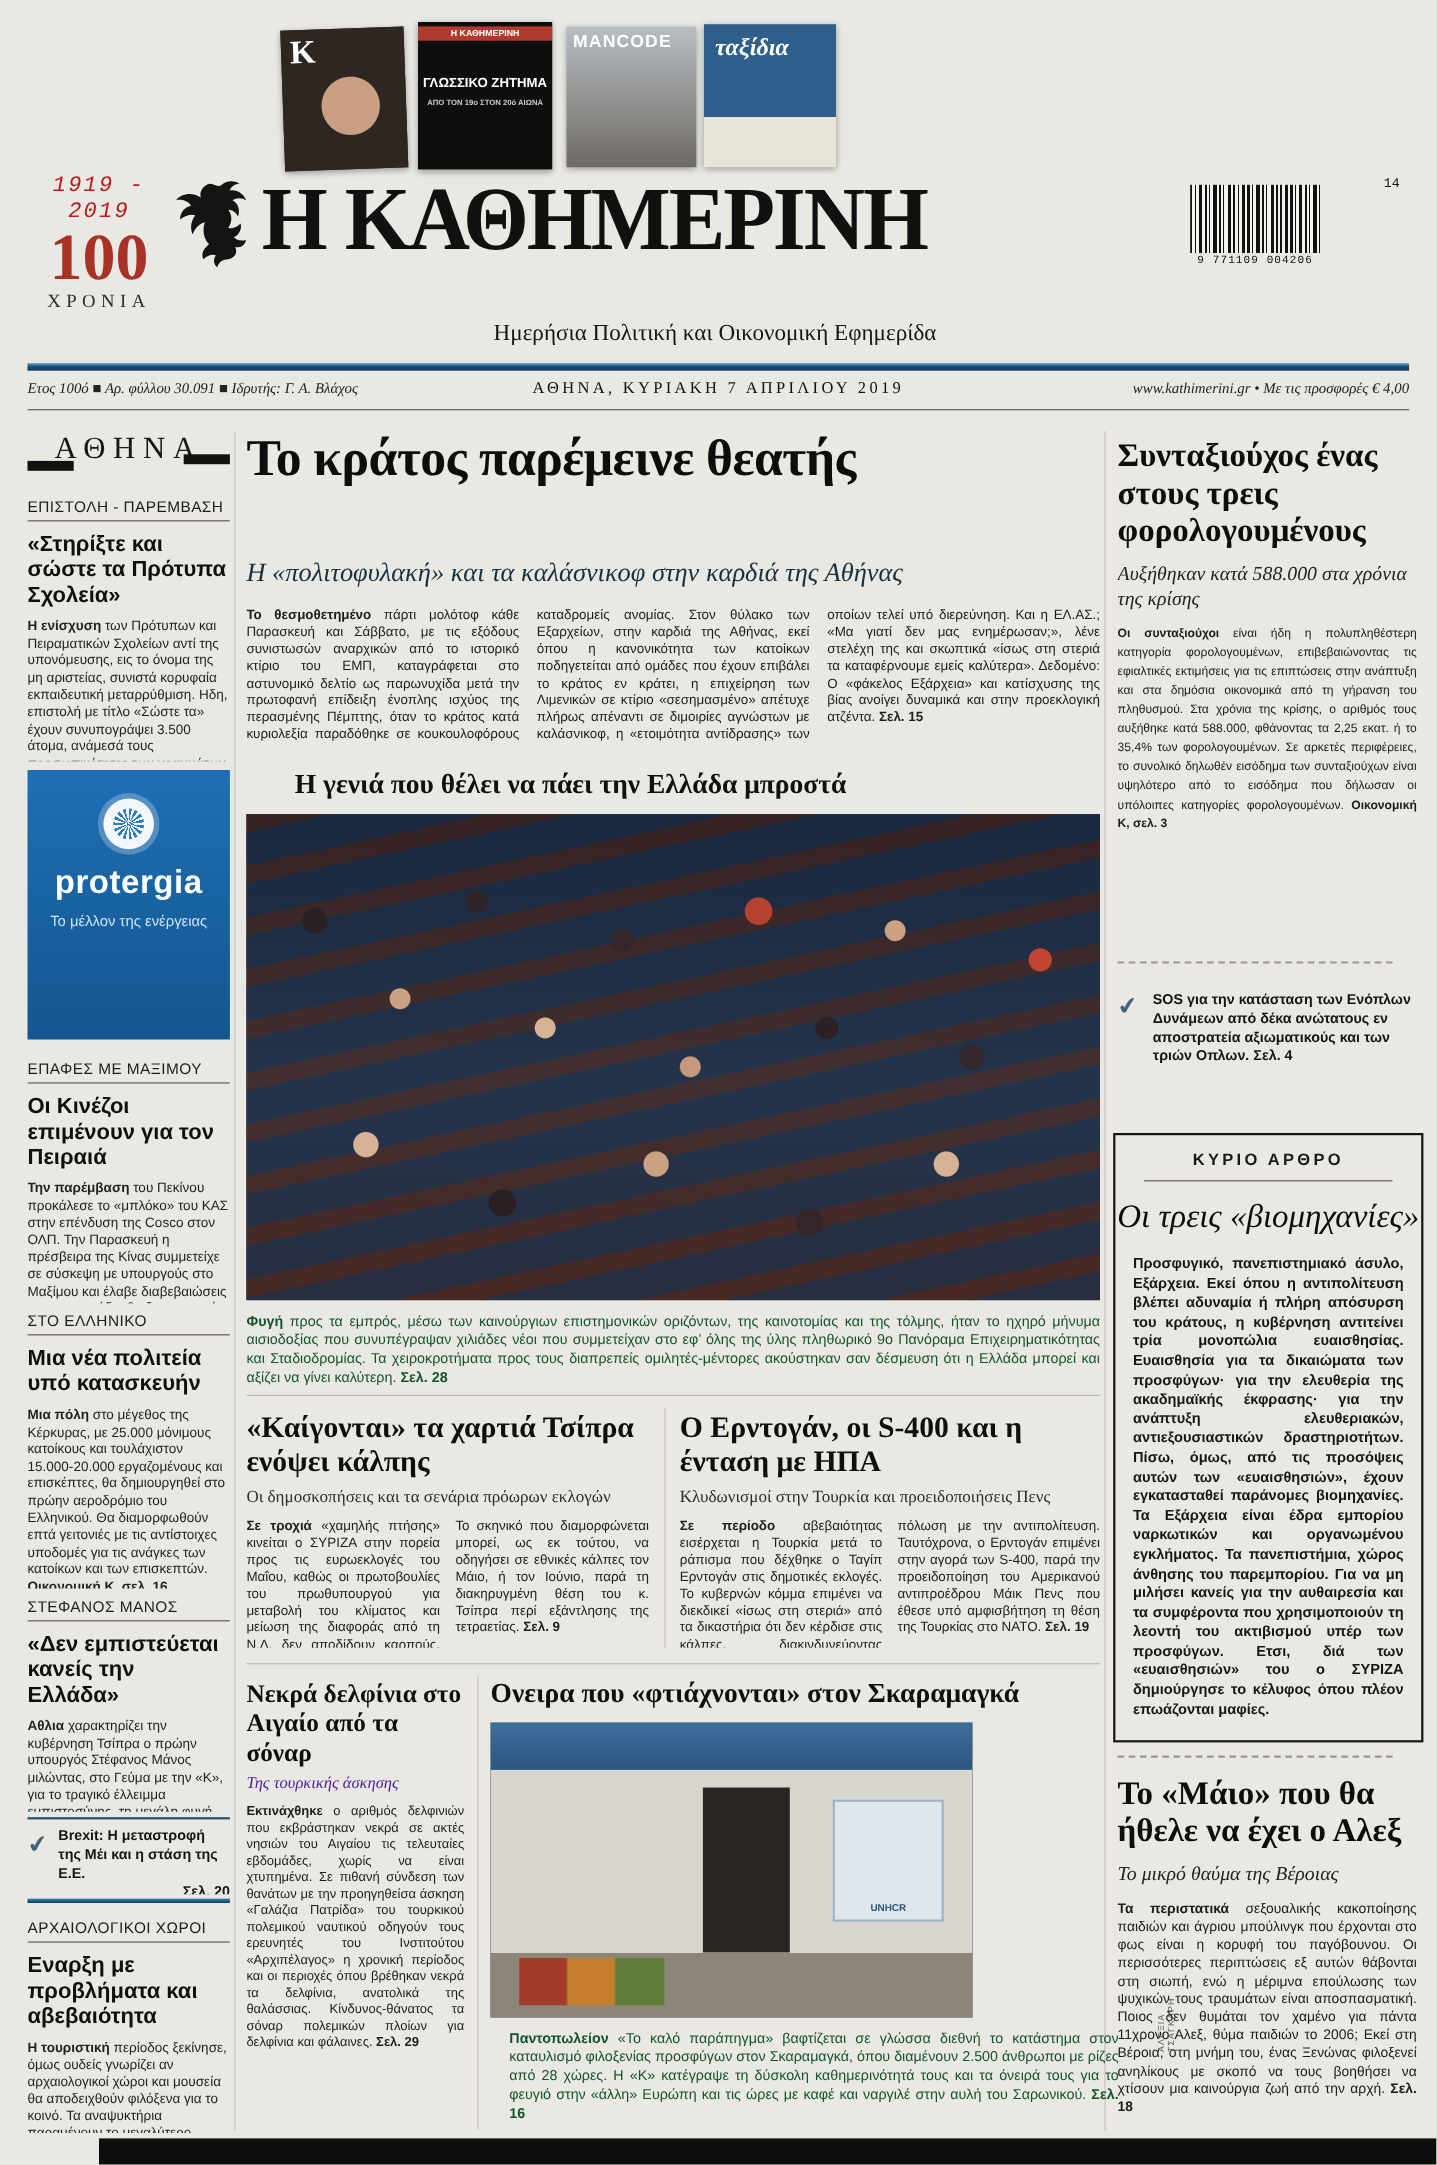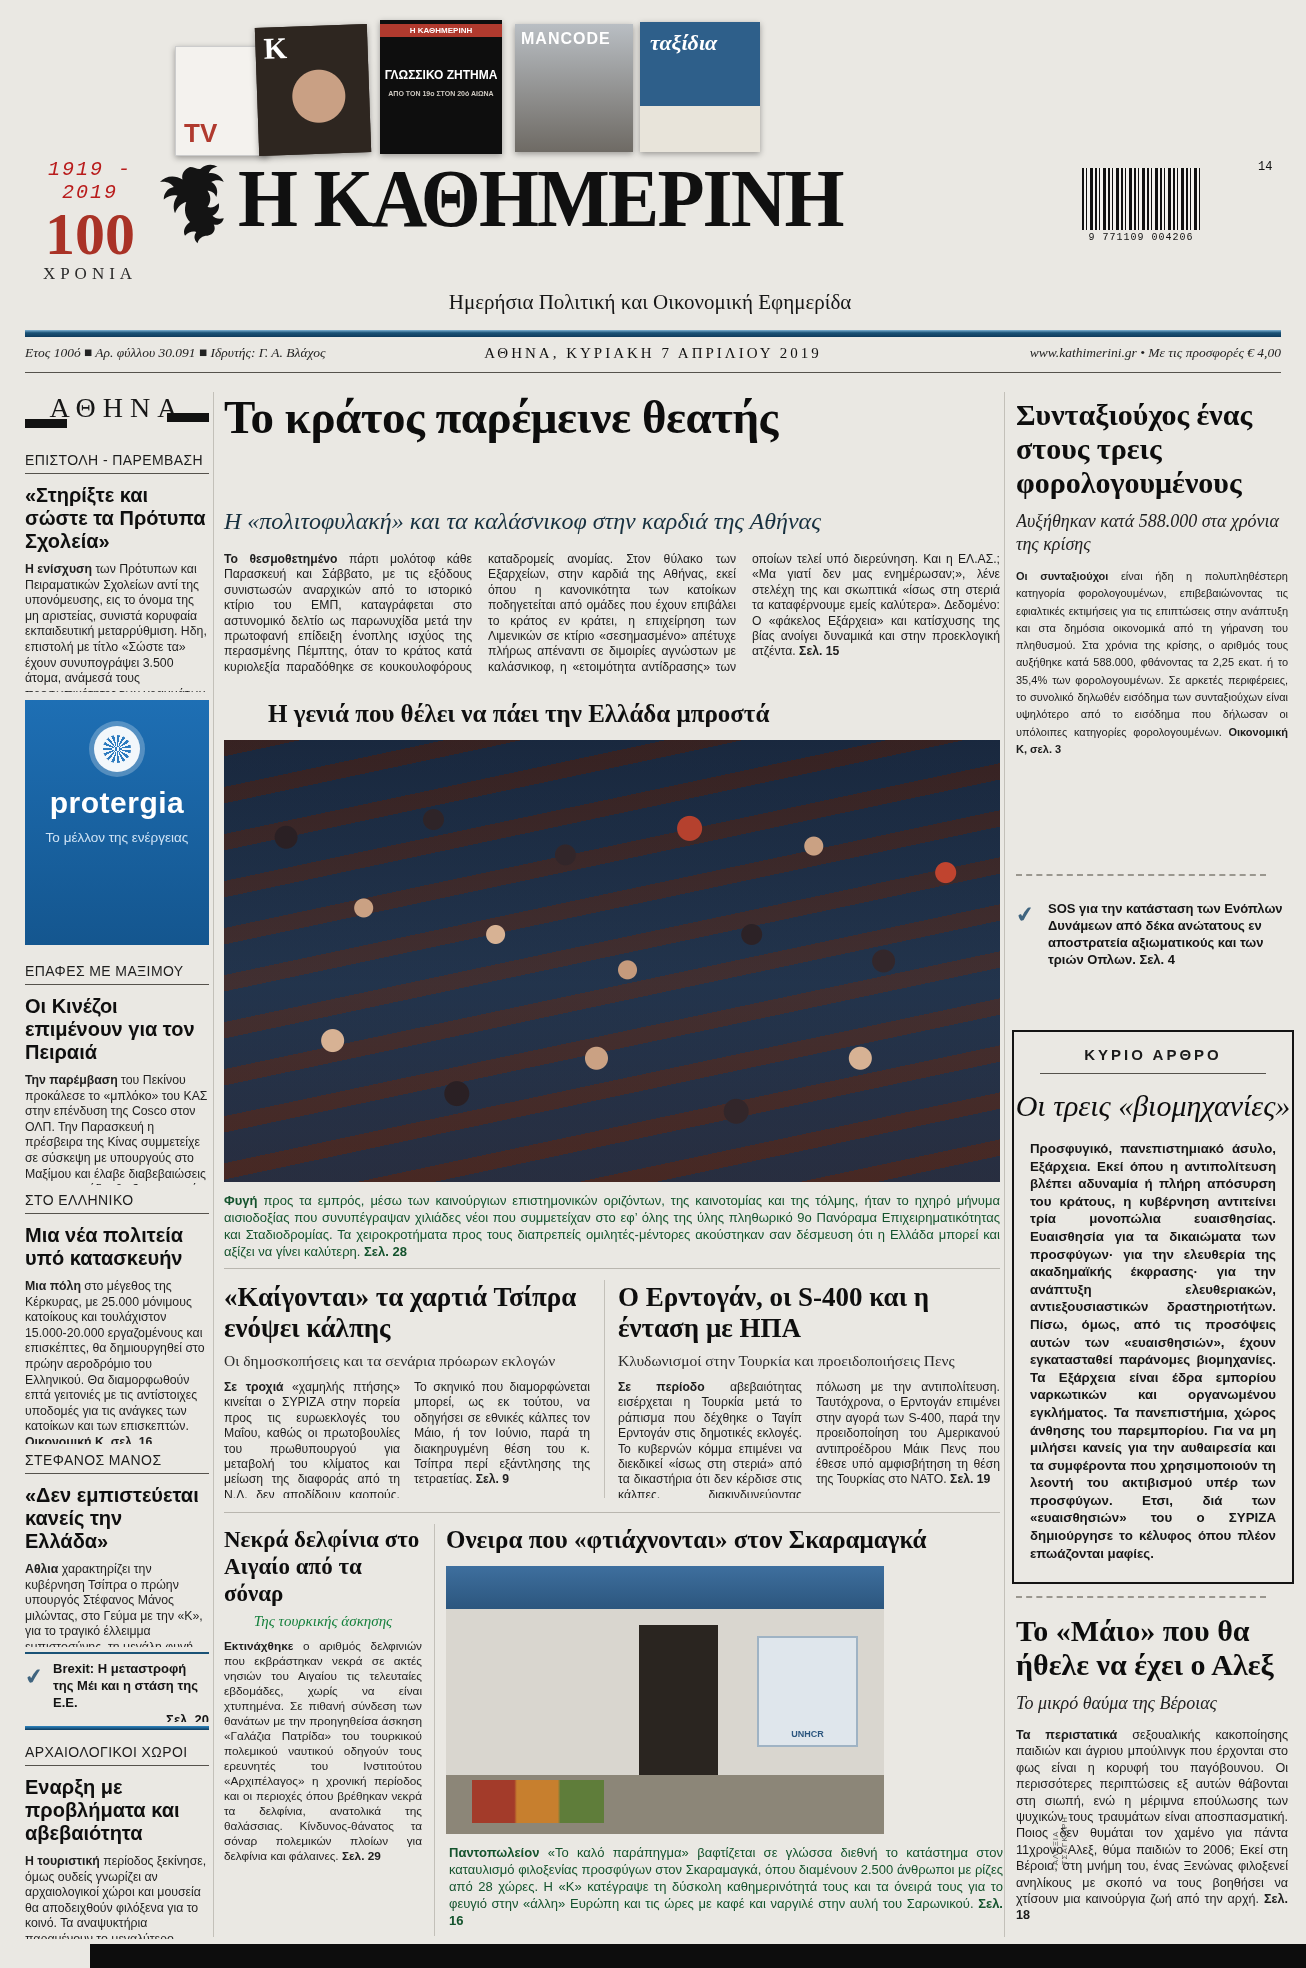--- a/index.html
+++ b/index.html
@@ -50,21 +50,21 @@
   .mainsub{font-family:"Liberation Serif",serif;font-style:italic;font-size:24px;color:#17303f;}
   .mbody{font-size:12.2px;line-height:15.4px;color:#1d1d1d;column-count:3;column-gap:16px;text-align:justify;}
   .ptitle{font-family:"Liberation Serif",serif;font-weight:bold;font-size:25px;color:#101010;}
   .photo{position:absolute;overflow:hidden;background:#141a26;}
   .caption{font-size:13px;line-height:17px;color:#14532d;text-align:justify;}
   .credit{position:absolute;font-size:8px;color:#555;transform:rotate(-90deg);transform-origin:right top;letter-spacing:1px;}
   .midhead{font-family:"Liberation Serif",serif;font-weight:bold;font-size:27px;line-height:31px;color:#0e0e0e;margin:0 0 8px 0;}
   .midsub{font-family:"Liberation Serif",serif;font-size:15.5px;color:#2c2c2c;margin:0 0 10px 0;}
   .midbody{font-size:12.2px;line-height:15.4px;color:#1d1d1d;column-count:2;column-gap:14px;text-align:justify;}
   .bothead{font-family:"Liberation Serif",serif;font-weight:bold;font-size:23px;line-height:27px;color:#0e0e0e;margin:0 0 6px 0;}
-  .botsub{font-family:"Liberation Serif",serif;font-style:italic;font-size:15px;color:#15803d;margin:0 0 9px 0;text-align:center;}
+  .botsub{font-family:"Liberation Serif",serif;font-style:italic;font-size:15px;color:#4c1d95;margin:0 0 9px 0;}
   .botbody{font-size:11.8px;line-height:15px;color:#1d1d1d;text-align:justify;}
   
   .rhead{font-family:"Liberation Serif",serif;font-weight:bold;font-size:30px;line-height:34px;color:#0d0d0d;margin:0 0 10px 0;}
   .rsub{font-family:"Liberation Serif",serif;font-style:italic;font-size:18px;line-height:23px;color:#222;margin:0 0 12px 0;}
   .rbody{font-size:11px;line-height:17.3px;color:#1b1b1b;text-align:justify;}
   .kyrio{border:2px solid #141414;background:#eae8e3;}
   .kyrio-label{font-weight:bold;font-size:15px;letter-spacing:3px;text-align:center;border-bottom:1px solid #55524c;padding:14px 0 10px 0;margin:0 26px;}
   .kyrio-head{font-family:"Liberation Serif",serif;font-style:italic;font-size:30px;line-height:36px;text-align:center;margin:14px 0 16px 0;color:#0d0d0d;}
   .kyrio-body{font-size:13.3px;line-height:17.6px;font-weight:600;color:#161616;text-align:justify;padding:0 16px;}
   .blackbar{position:absolute;background:#0d0d0d;}
@@ -96,23 +96,20 @@
      linear-gradient(90deg,#a33b2a 0 32%,#c77f2e 34% 65%,#5f7d3a 67% 100%);}
   .unhcr{position:absolute;right:6%;top:26%;width:22%;height:40%;background:#dfe6ec;border:2px solid #9fb3c4;}
   .unhcr span{position:absolute;inset:auto 0 6px 0;text-align:center;font-size:9px;color:#2c567e;font-weight:bold;}
 </style>
 </head>
 <body>
 
 <div class="page" data-name="newspaper-front-page">
 
   <div class="abs" data-name="supplements-strip" style="left:175px;top:18px;width:650px;height:138px;">
-    <div class="cover" data-name="cover-tv" style="left:0;top:28px;width:92px;height:108px;background:#f4f2ee;border:1px solid #ccc;">
-      <span class="lbl" data-name="cover-tv-label" style="left:8px;bottom:6px;color:#b03a2e;font-size:26px;">TV</span>
-    </div>
     <div class="cover" data-name="cover-k-magazine" style="left:82px;top:8px;width:112px;height:128px;background:radial-gradient(circle at 55% 55%, #c9a084 0 26px, #2e2620 27px),#2e2620;transform:rotate(-2deg);">
       <span class="lbl" data-name="cover-k-label" style="left:8px;top:4px;font-family:'Liberation Serif',serif;font-size:30px;">K</span>
     </div>
     <div class="cover" data-name="cover-glossiko" style="left:205px;top:2px;width:122px;height:134px;background:#0e0e0e;text-align:center;">
       <span class="lbl" data-name="cover-glossiko-brand" style="left:0;right:0;top:4px;font-size:8px;background:#b03a2e;padding:2px 0;">Η ΚΑΘΗΜΕΡΙΝΗ</span>
       <span class="lbl" data-name="cover-glossiko-label" style="left:0;right:0;top:48px;font-size:12px;">ΓΛΩΣΣΙΚΟ ΖΗΤΗΜΑ</span>
       <span class="lbl" data-name="cover-glossiko-sub" style="left:0;right:0;top:70px;font-size:7px;color:#cfcac2;">ΑΠΟ ΤΟΝ 19ο ΣΤΟΝ 20ό ΑΙΩΝΑ</span>
     </div>
     <div class="cover" data-name="cover-mancode" style="left:340px;top:6px;width:118px;height:128px;background:linear-gradient(180deg,#b9bec3,#6e6a64);">
       <span class="lbl" data-name="cover-mancode-label" style="left:6px;top:6px;font-size:16px;letter-spacing:1px;color:#fff;">MANCODE</span>
@@ -274,21 +271,21 @@
     <div class="photo" data-name="shop-photo" style="left:0;top:40px;width:438px;height:268px;">
       <div class="shopwall" data-name="shop-photo-wall"></div>
       <div class="tarp" data-name="shop-photo-tarp"></div>
       <div class="door" data-name="shop-photo-door"></div>
       <div class="crates" data-name="shop-photo-crates"></div>
       <div class="unhcr" data-name="shop-photo-banner">
           <span data-name="unhcr-label">UNHCR</span>
         </div>
     </div>
     <div class="credit" data-name="shop-photo-credit" style="left:556px;top:290px;">ΑΛΕΞΙΑ ΤΣΑΓΚΑΡΗ</div>
-    <div class="abs caption" data-name="shop-caption" style="left:3px;top:318px;width:554px;">
+    <div class="abs caption" data-name="shop-caption" style="left:17px;top:318px;width:554px;">
       <b data-name="shop-caption-lead">Παντοπωλείον</b>
       <span data-name="shop-caption-text">«Το καλό παράπηγμα» βαφτίζεται σε γλώσσα διεθνή το κατάστημα στον καταυλισμό φιλοξενίας προσφύγων στον Σκαραμαγκά, όπου διαμένουν 2.500 άνθρωποι με ρίζες από 28 χώρες. Η «Κ» κατέγραψε τη δύσκολη καθημερινότητά τους και τα όνειρά τους για το φευγιό στην «άλλη» Ευρώπη και τις ώρες με καφέ και ναργιλέ στην αυλή του Σαρωνικού.</span>
       <b data-name="shop-caption-page-ref">Σελ. 16</b>
     </div>
   </div>
 
   <div class="abs" data-name="article-pensioners" style="left:1016px;top:398px;width:272px;height:462px;overflow:hidden;">
     <p class="rhead" data-name="article-headline">Συνταξιούχος ένας στους τρεις φορολογουμένους</p>
     <p class="rsub" data-name="article-subhead">Αυξήθηκαν κατά 588.000 στα χρόνια της κρίσης</p>
     <div class="rbody" data-name="article-body">

